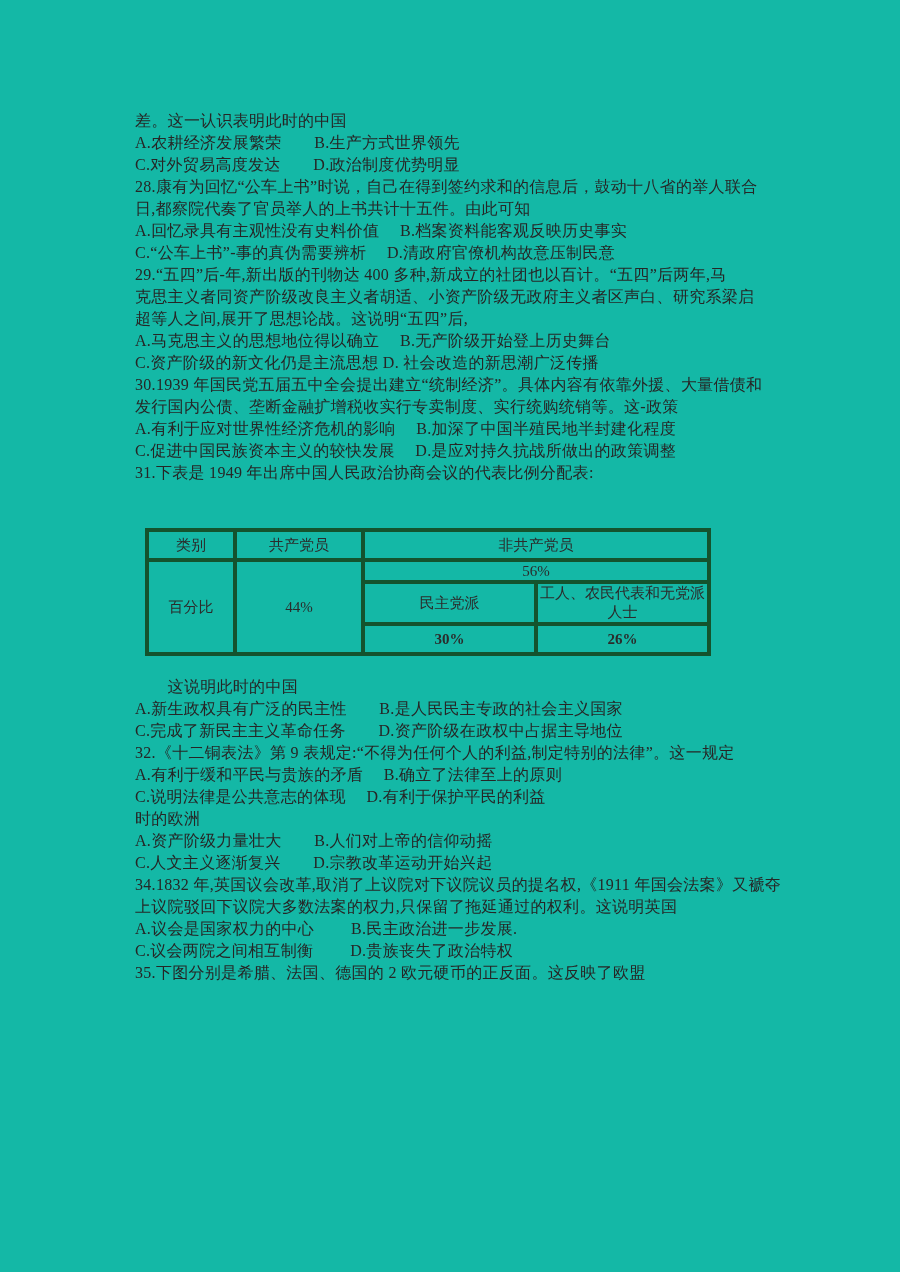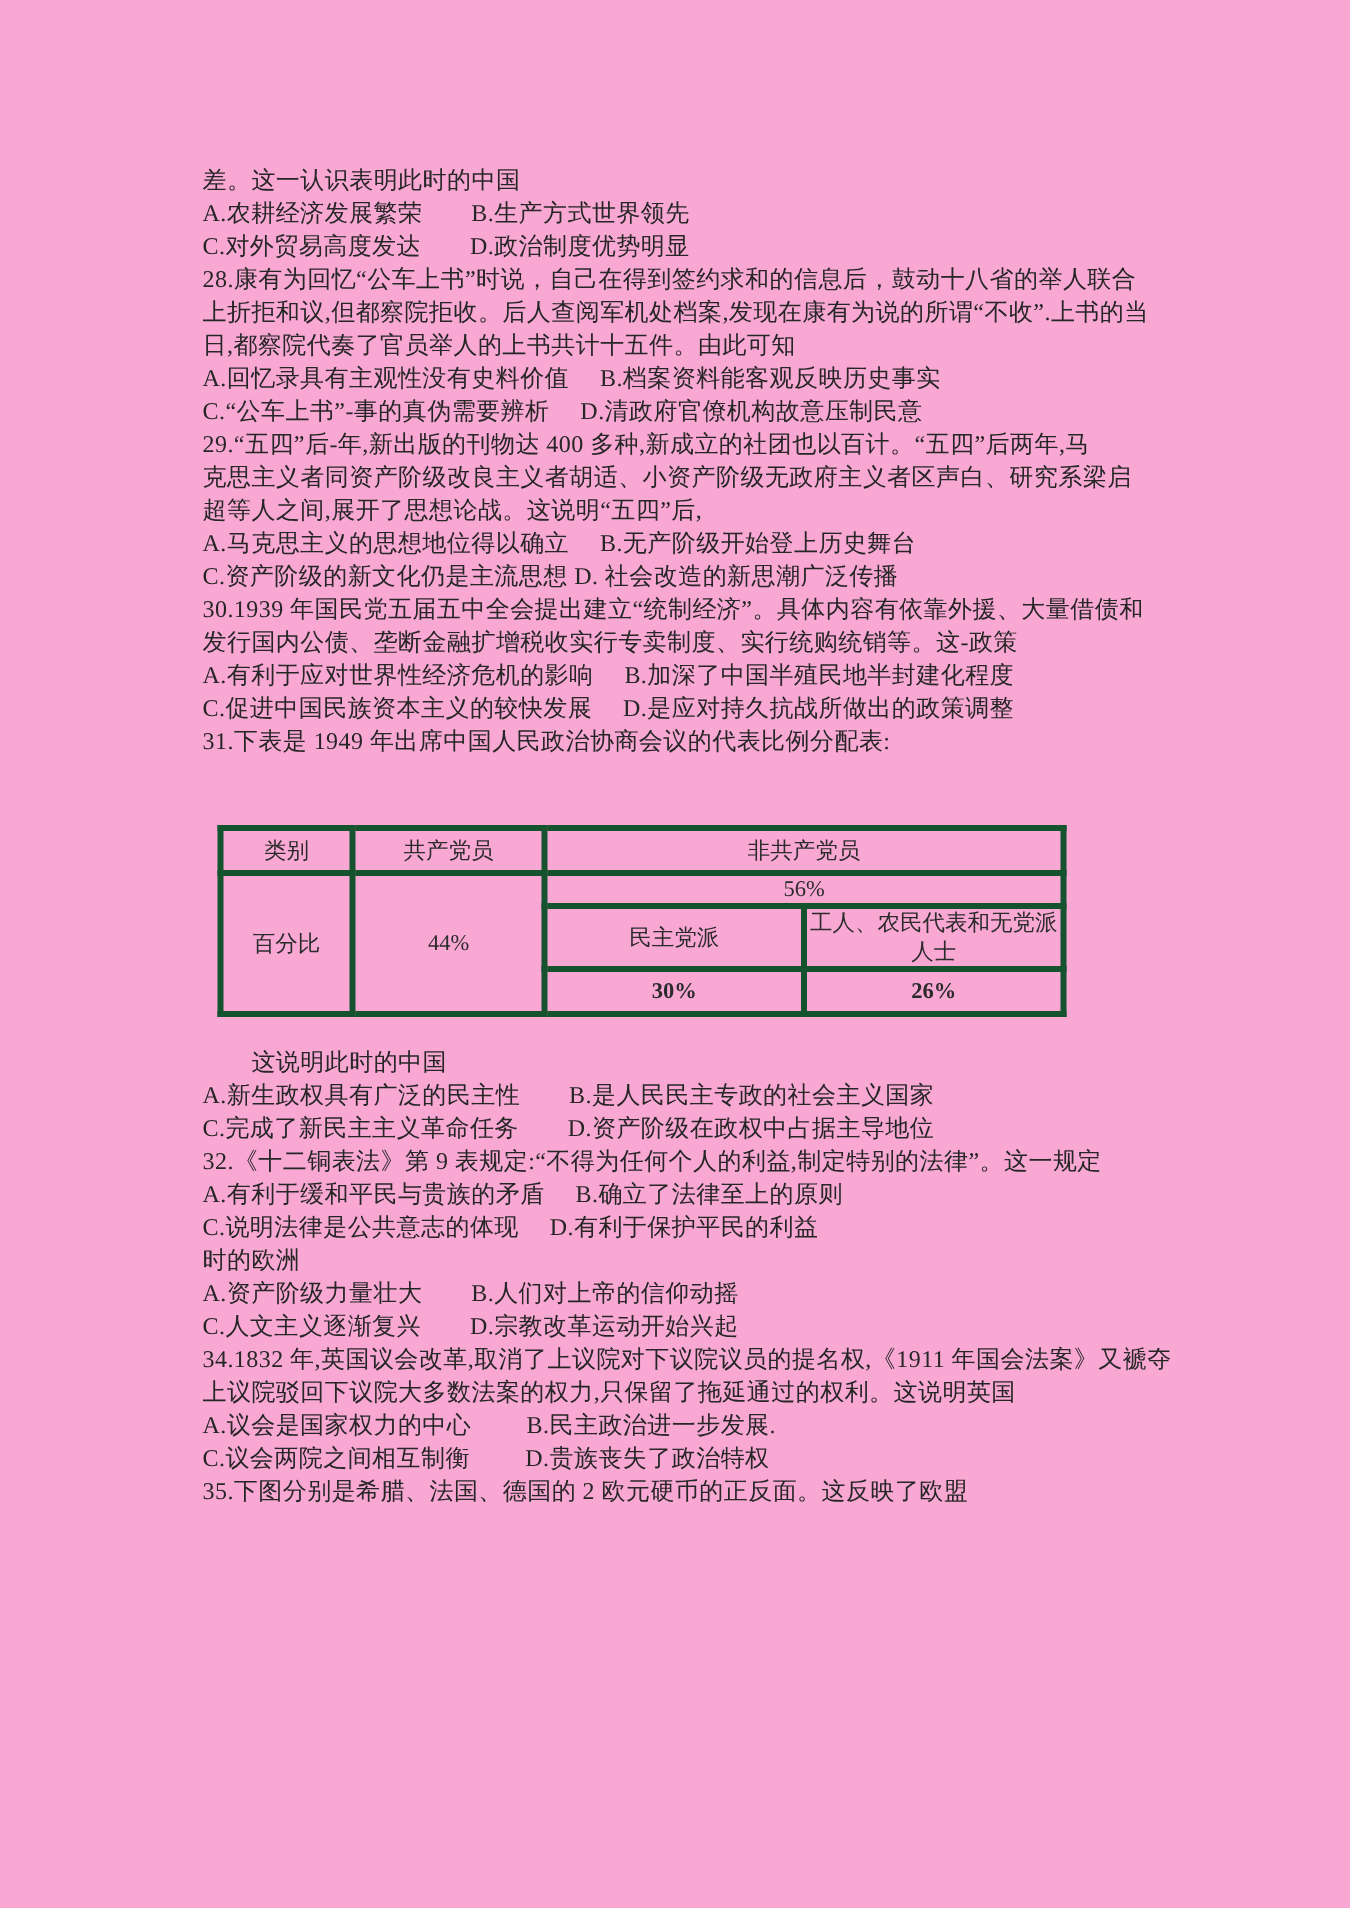--- a/index.html
+++ b/index.html
@@ -12,21 +12,21 @@
     height: 1272px;
     position: relative;
     font-family: "Liberation Serif", "DejaVu Serif", serif;
     color: #262626;
     overflow: hidden;
   }
   .page {
     position: absolute;
     left: 0; top: 0;
     width: 900px; height: 1272px;
-    background: #f9a8d4;
+    background: #14b8a6;
   }
   .content {
     position: absolute;
     left: 135px;
     top: 110px;
     width: 680px;
   }
   .line {
     font-size: 16px;
     line-height: 22px;
@@ -61,21 +61,20 @@
 <body>
 
 <div class="page">
   <div class="content">
 
     <div id="before">
         <div class="line">差。这一认识表明此时的中国</div>
         <div class="line">A.农耕经济发展繁荣　　B.生产方式世界领先</div>
         <div class="line">C.对外贸易高度发达　　D.政治制度优势明显</div>
         <div class="line">28.康有为回忆“公车上书”时说，自己在得到签约求和的信息后，鼓动十八省的举人联合</div>
-        <div class="line">上折拒和议,但都察院拒收。后人查阅军机处档案,发现在康有为说的所谓“不收”.上书的当</div>
         <div class="line">日,都察院代奏了官员举人的上书共计十五件。由此可知</div>
         <div class="line">A.回忆录具有主观性没有史料价值　 B.档案资料能客观反映历史事实</div>
         <div class="line">C.“公车上书”-事的真伪需要辨析 　D.清政府官僚机构故意压制民意</div>
         <div class="line">29.“五四”后-年,新出版的刊物达 400 多种,新成立的社团也以百计。“五四”后两年,马</div>
         <div class="line">克思主义者同资产阶级改良主义者胡适、小资产阶级无政府主义者区声白、研究系梁启</div>
         <div class="line">超等人之间,展开了思想论战。这说明“五四”后,</div>
         <div class="line">A.马克思主义的思想地位得以确立 　B.无产阶级开始登上历史舞台</div>
         <div class="line">C.资产阶级的新文化仍是主流思想 D. 社会改造的新思潮广泛传播</div>
         <div class="line">30.1939 年国民党五届五中全会提出建立“统制经济”。具体内容有依靠外援、大量借债和</div>
         <div class="line">发行国内公债、垄断金融扩增税收实行专卖制度、实行统购统销等。这-政策</div>

